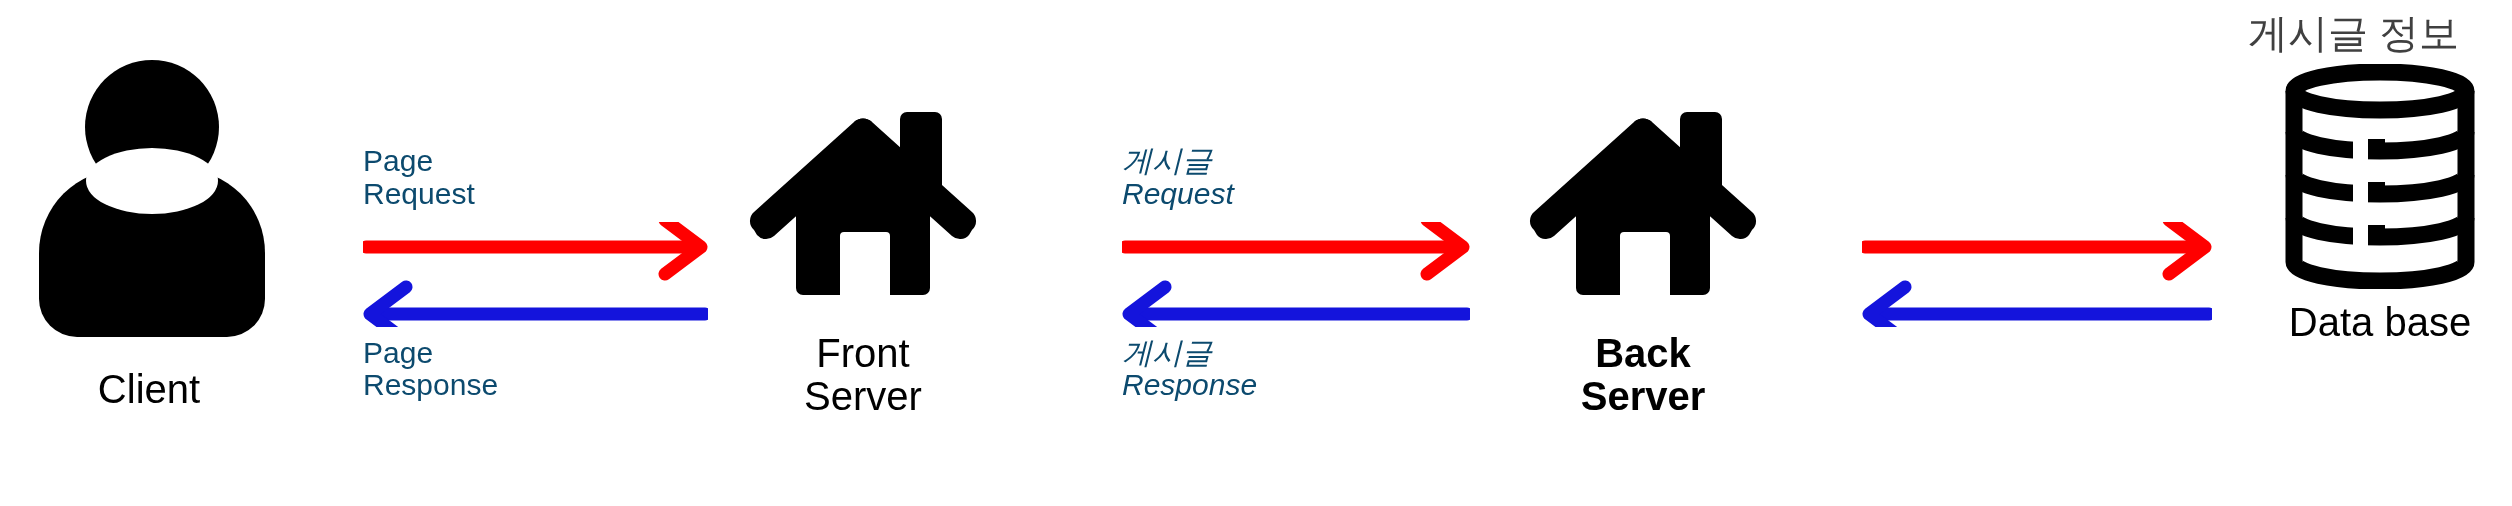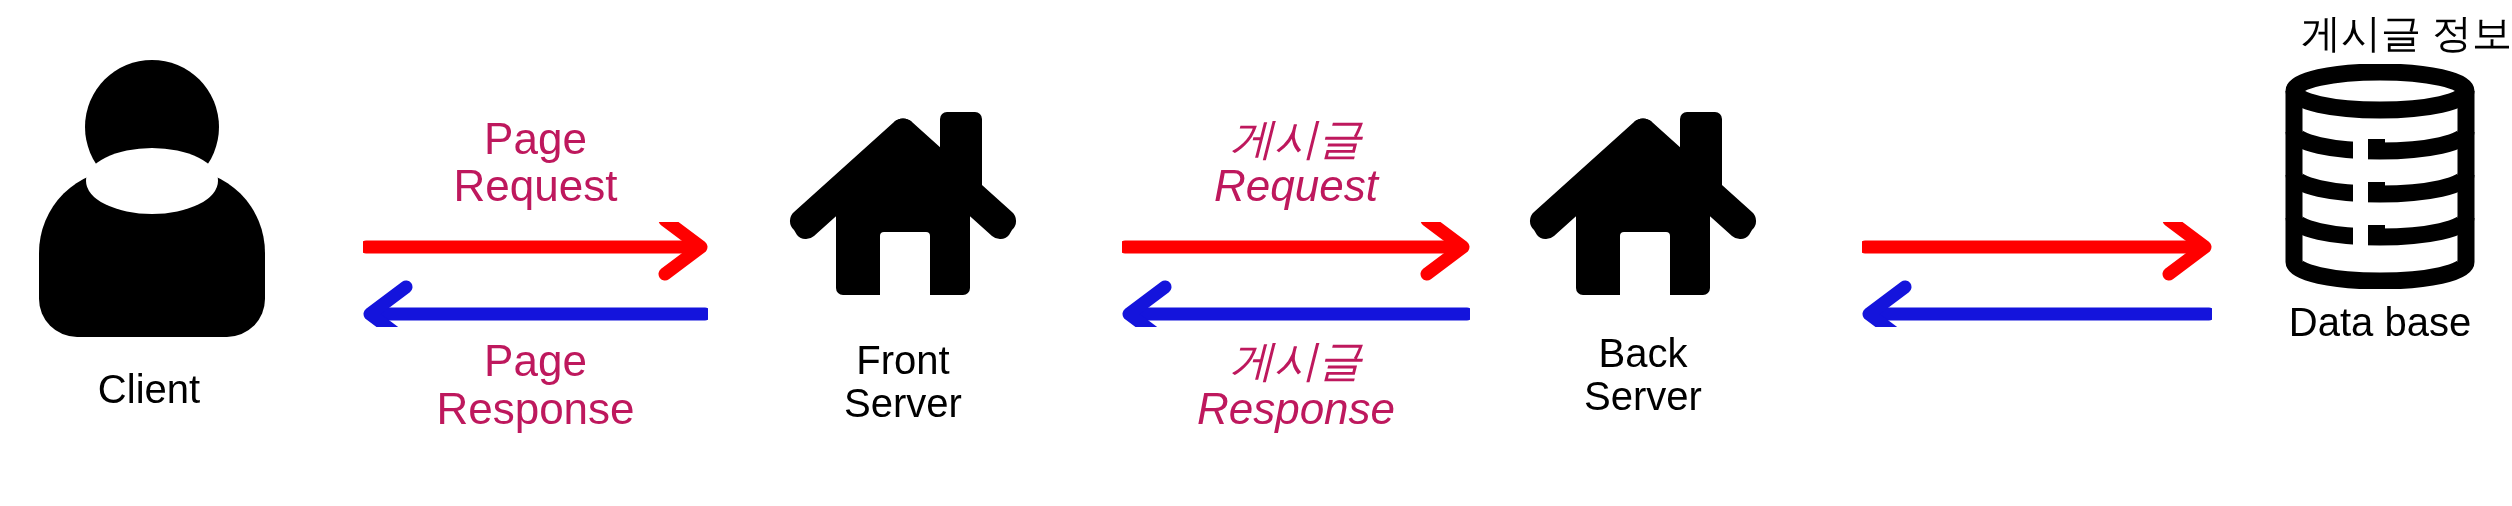--- a/index.html
+++ b/index.html
@@ -85,37 +85,37 @@
   }
   .db-icon svg { display: block; }
 
   
   .arrow-group {
     position: absolute;
   }
   .arrow-label {
     position: absolute;
     width: 100%;
-    text-align: center;
-    font-size: 44px;
+    text-align: left;
+    font-size: 30px;
     line-height: 1.08;
-    color: #be185d;
+    color: #0c4a6e;
     white-space: pre-line;
   }
   .arrow-label.top  { bottom: 100%; margin-bottom: 12px; }
   .arrow-label.bot  { top: 100%;    margin-top: 10px; }
   .arrow-svg { display: block; }
 
   
   .free-text {
     position: absolute;
     font-size: 40px;
     line-height: 1.08;
-    color: #000000;
-    text-align: right;
+    color: #404040;
+    text-align: left;
     white-space: pre-line;
   }
 </style>
 </head>
 <body>
 
 <div id="canvas">
 
   <div class="node" style="left:24px; top:52px; width:250px;gap:32px;">
     <div class="person-icon">
@@ -139,21 +139,21 @@
       <g stroke="#1414DC" stroke-width="13" fill="none" stroke-linecap="round" stroke-linejoin="round">
         <line x1="342" y1="92" x2="9" y2="92"></line>
         <polyline points="43,65 7,92 43,119"></polyline>
       </g>
     </svg>
 
     <div class="arrow-label bot">Page
 Response</div>
   </div>
 
-  <div class="node" style="left:788px; top:108px; width:230px;gap:7px;">
+  <div class="node" style="left:748px; top:108px; width:230px;">
     <div class="house-icon">
       <svg width="230" height="210" viewBox="0 0 230 210">
         <g fill="#000000">
 
           <rect x="152" y="4" width="42" height="92" rx="7"></rect>
 
           <path d="M48,92 L115,34 L182,92 L182,180 a7,7 0 0 1 -7,7 L142,187 L142,128 a4,4 0 0 0 -4,-4 L96,124 a4,4 0 0 0 -4,4 L92,187 L55,187 a7,7 0 0 1 -7,-7 Z"></path>
 
           <path d="M6,104 L106,14 a13,13 0 0 1 18,0 L124,40 L26,128 a12,12 0 0 1 -17,-1 L6,122 a12,12 0 0 1 0,-18 Z"></path>
 
@@ -178,21 +178,21 @@
       <g stroke="#1414DC" stroke-width="13" fill="none" stroke-linecap="round" stroke-linejoin="round">
         <line x1="345" y1="92" x2="9" y2="92"></line>
         <polyline points="43,65 7,92 43,119"></polyline>
       </g>
     </svg>
 
     <div class="arrow-label bot">게시글
 Response</div>
   </div>
 
-  <div class="node" style="left:1528px; top:108px; width:230px;">
+  <div class="node" style="left:1528px; top:108px; width:230px;font-weight:bold;">
     <div class="house-icon">
       <svg width="230" height="210" viewBox="0 0 230 210">
         <g fill="#000000">
           <rect x="152" y="4" width="42" height="92" rx="7"></rect>
           <path d="M48,92 L115,34 L182,92 L182,180 a7,7 0 0 1 -7,7 L142,187 L142,128 a4,4 0 0 0 -4,-4 L96,124 a4,4 0 0 0 -4,4 L92,187 L55,187 a7,7 0 0 1 -7,-7 Z"></path>
           <path d="M6,104 L106,14 a13,13 0 0 1 18,0 L124,40 L26,128 a12,12 0 0 1 -17,-1 L6,122 a12,12 0 0 1 0,-18 Z"></path>
           <path d="M224,104 L124,14 a13,13 0 0 0 -18,0 L106,40 L204,128 a12,12 0 0 0 17,-1 L224,122 a12,12 0 0 0 0,-18 Z"></path>
         </g>
       </svg>
     </div>

